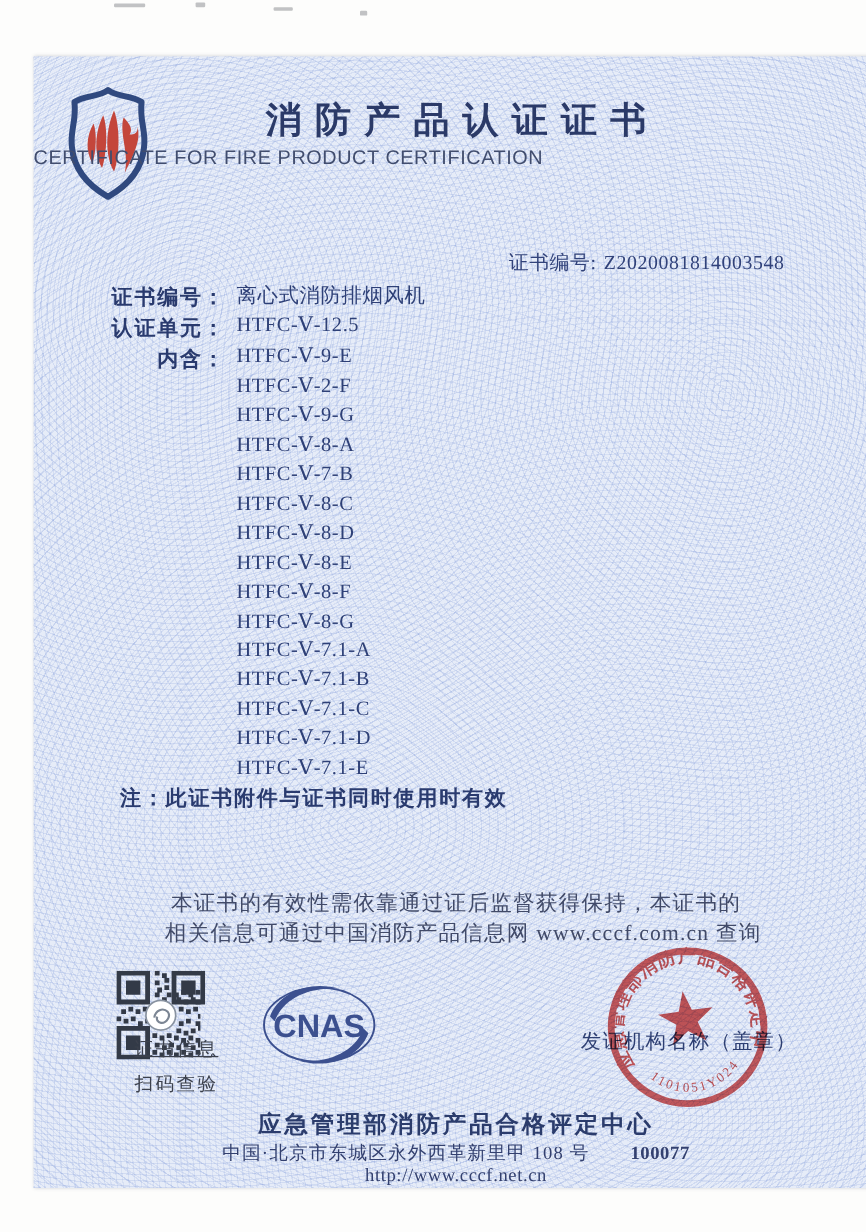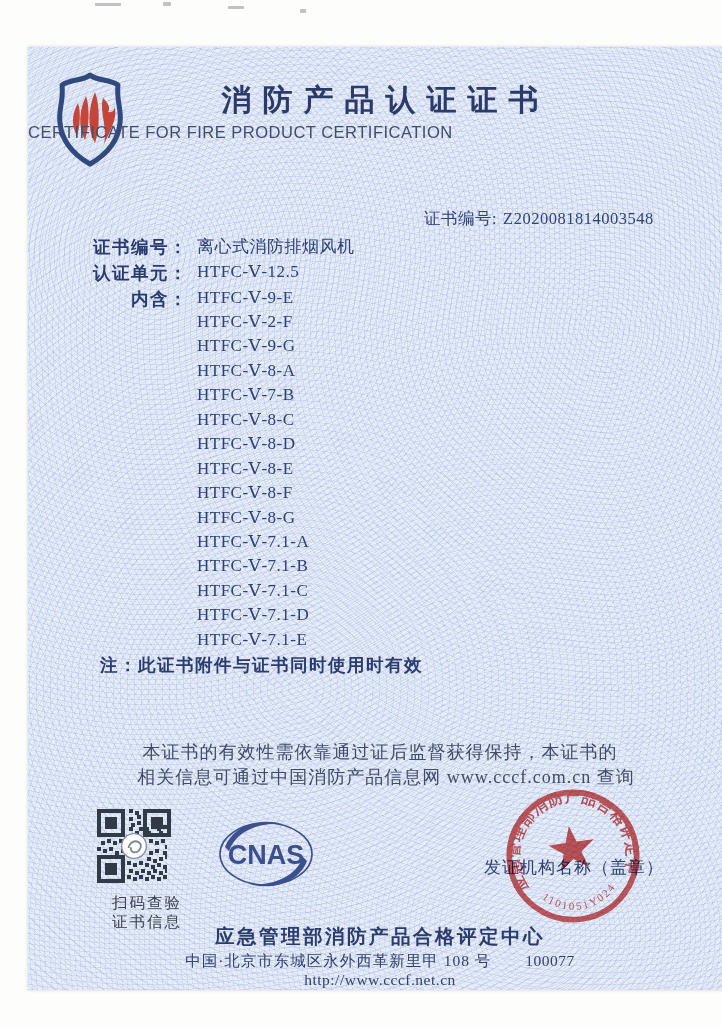--- a/index.html
+++ b/index.html
@@ -42,33 +42,33 @@
   .models{position:absolute;left:169px;top:263px;margin:0;padding:0;list-style:none;}
   .models li{height:24.45px;line-height:24.45px;font-size:17px;color:#2e4077;letter-spacing:.5px;}
   .note{position:absolute;left:72px;top:606px;font-size:17.5px;font-weight:700;
         color:#2a3b6f;letter-spacing:1.5px;}
   .notice{position:absolute;left:0;right:0;text-align:center;font-size:18px;
           color:#414a68;letter-spacing:1px;}
   .notice1{top:693px;} .notice2{top:718px;margin-left:12px;}
   .qr{position:absolute;left:69px;top:762px;width:74px;height:74px;}
   .qr-cap{position:absolute;left:41px;width:156px;text-align:center;font-size:15.5px;
           color:#3c414d;letter-spacing:2px;}
-  .qr-cap1{top:846px;} .qr-cap2{top:865px;}
+  .qr-cap1{top:846px;} .qr-cap2{top:817px;text-decoration:underline;}
   .cnas-logo{position:absolute;left:188px;top:772px;width:100px;height:70px;}
   .cnas-text{position:absolute;left:315px;top:769px;font-family:"Liberation Sans","DejaVu Sans",sans-serif;
              font-size:13.5px;color:#3d4d82;line-height:17.2px;letter-spacing:.5px;}
   .seal-caption{position:absolute;left:440px;top:809px;width:212px;text-align:center;
                 font-size:17px;color:#2e3f72;letter-spacing:1px;}
   .seal{position:absolute;left:472px;top:736px;width:146px;height:146px;
         transform:rotate(-8deg);mix-blend-mode:multiply;opacity:.92;}
   .issuer{position:absolute;left:0;right:0;top:876px;text-align:center;
           font-size:19.5px;font-weight:700;color:#2b3c6c;letter-spacing:2.5px;}
   .address{position:absolute;left:0;right:0;top:904px;text-align:center;
            font-size:15.5px;color:#33406f;letter-spacing:1px;}
-  .address .post{margin-left:34px;letter-spacing:.5px;}
+  .address .post{margin-left:34px;letter-spacing:.5px;font-weight:bold;}
   .website{position:absolute;left:0;right:0;top:924px;text-align:center;
            font-size:15.5px;color:#33406f;letter-spacing:.5px;}
 </style>
 </head>
 <body>
 
 <div class="speck" style="left:95px;top:3px;width:26px;height:3px;"></div>
 <div class="speck" style="left:163px;top:2px;width:8px;height:4px;"></div>
 <div class="speck" style="left:228px;top:6px;width:16px;height:3px;"></div>
 <div class="speck" style="left:300px;top:9px;width:6px;height:4px;"></div>

